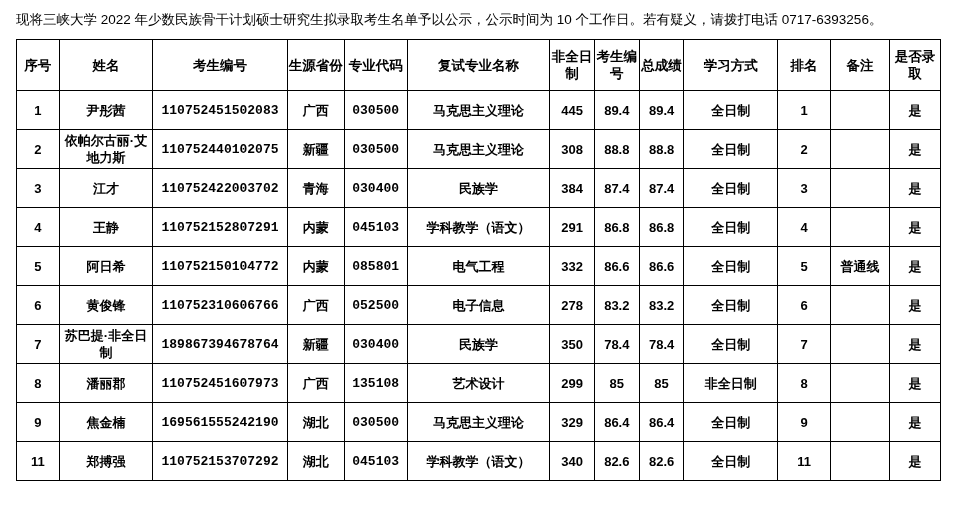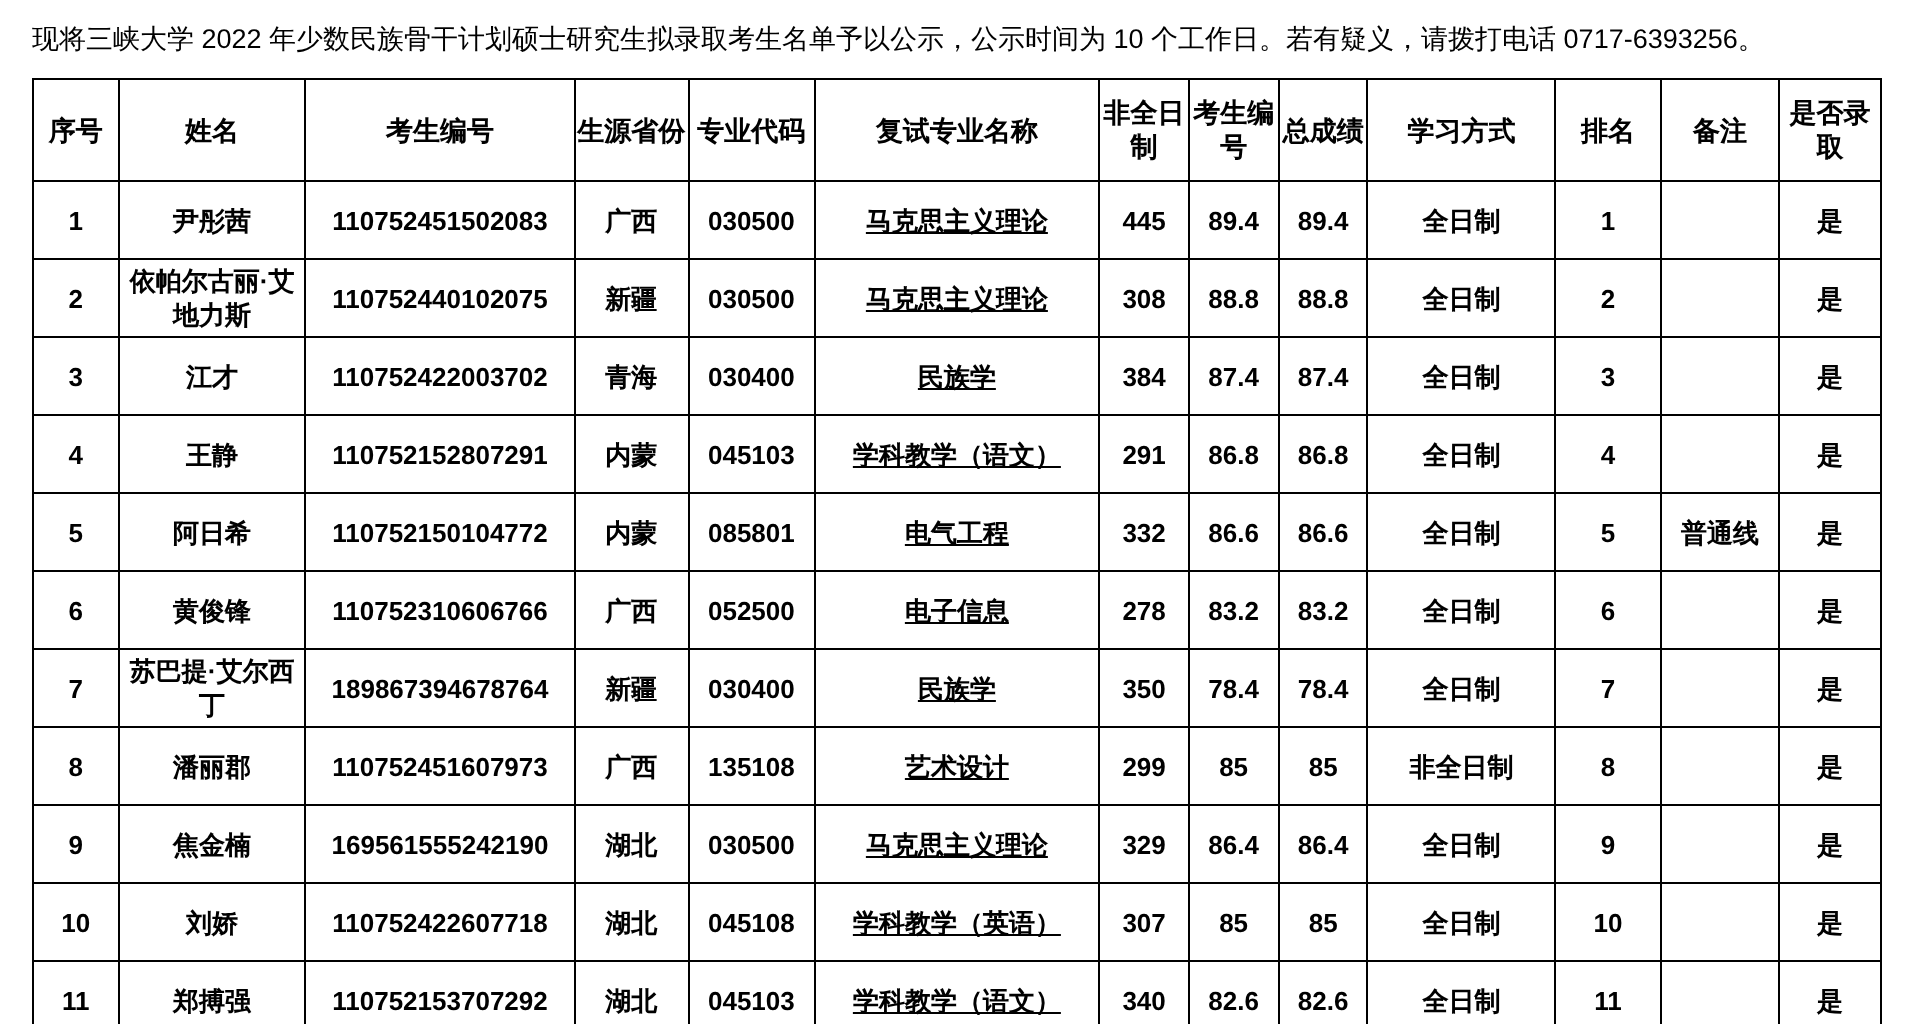--- a/index.html
+++ b/index.html
@@ -51,27 +51,27 @@
   table.grid tbody td {
     height: 34px;
     font-weight: bold;
   }
   td.num, td.id, td.score, td.rank {
     font-weight: bold;
     letter-spacing: 0px;
   }
   td.id {
     font-size: 12.5px;
+    font-family: Liberation Mono, monospace;
   }
   td.name {
     font-size: 13px;
   }
   td.major {
     font-size: 13px;
-    text-decoration: underline;
   }
   
   col.c0 { width: 42px; }
   col.c1 { width: 92px; }
   col.c2 { width: 132px; }
   col.c3 { width: 56px; }
   col.c4 { width: 62px; }
   col.c5 { width: 140px; }
   col.c6 { width: 44px; }
   col.c7 { width: 44px; }
@@ -207,21 +207,21 @@
         <td class="score">278</td>
         <td class="score">83.2</td>
         <td class="score">83.2</td>
         <td>全日制</td>
         <td class="rank">6</td>
         <td></td>
         <td>是</td>
       </tr>
       <tr>
         <td class="num">7</td>
-        <td class="name">苏巴提·艾尔西丁</td>
+        <td class="name">苏巴提·非全日制</td>
         <td class="id">189867394678764</td>
         <td>新疆</td>
         <td class="id">030400</td>
         <td class="major">民族学</td>
         <td class="score">350</td>
         <td class="score">78.4</td>
         <td class="score">78.4</td>
         <td>全日制</td>
         <td class="rank">7</td>
         <td></td>
@@ -251,35 +251,20 @@
         <td class="major">马克思主义理论</td>
         <td class="score">329</td>
         <td class="score">86.4</td>
         <td class="score">86.4</td>
         <td>全日制</td>
         <td class="rank">9</td>
         <td></td>
         <td>是</td>
       </tr>
       <tr>
-        <td class="num">10</td>
-        <td class="name">刘娇</td>
-        <td class="id">110752422607718</td>
-        <td>湖北</td>
-        <td class="id">045108</td>
-        <td class="major">学科教学（英语）</td>
-        <td class="score">307</td>
-        <td class="score">85</td>
-        <td class="score">85</td>
-        <td>全日制</td>
-        <td class="rank">10</td>
-        <td></td>
-        <td>是</td>
-      </tr>
-      <tr>
         <td class="num">11</td>
         <td class="name">郑搏强</td>
         <td class="id">110752153707292</td>
         <td>湖北</td>
         <td class="id">045103</td>
         <td class="major">学科教学（语文）</td>
         <td class="score">340</td>
         <td class="score">82.6</td>
         <td class="score">82.6</td>
         <td>全日制</td>

